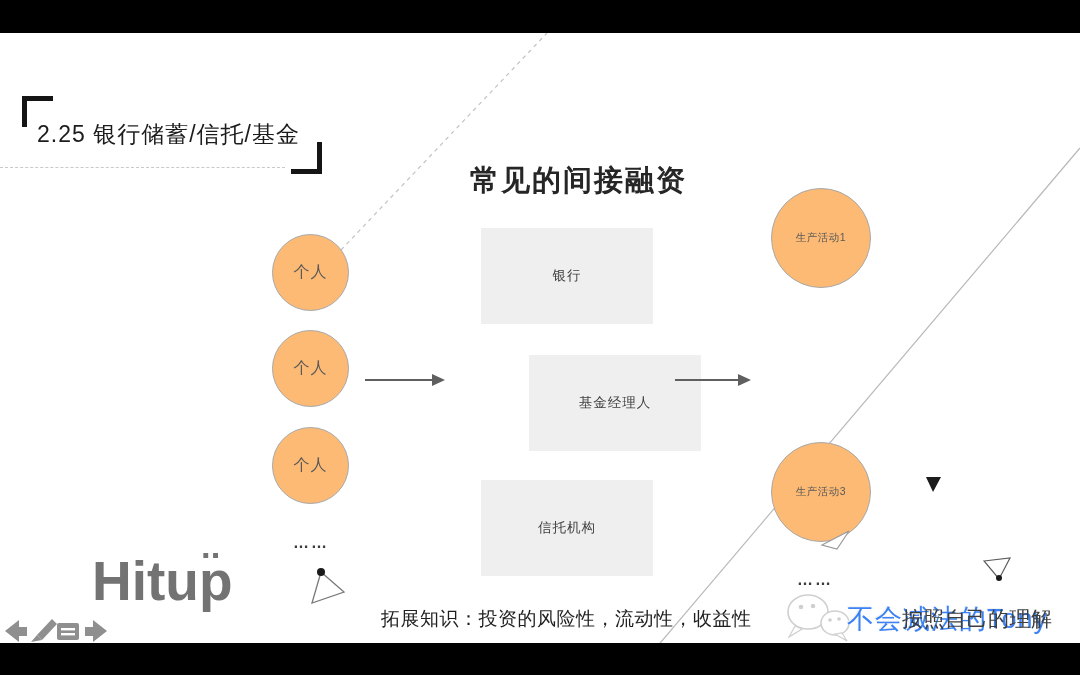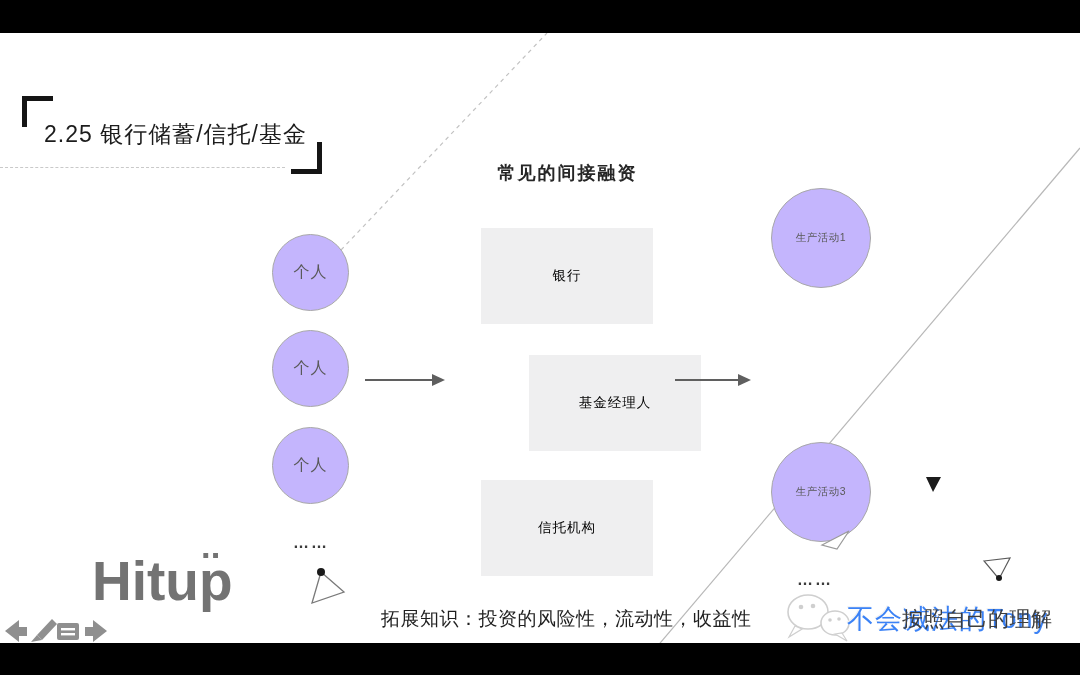--- a/index.html
+++ b/index.html
@@ -7,32 +7,32 @@
          font-family:"Liberation Sans","DejaVu Sans",sans-serif;}
   .slide{position:absolute;left:0;top:33px;width:1080px;height:610px;background:#fff;}
   .abs{position:absolute;}
   .letterbox{position:absolute;left:0;width:1080px;background:#000;z-index:9;}
   .bar-top{top:0;height:33px;}
   .bar-bottom{top:643px;height:32px;}
 
   
   .bracket-tl{left:22px;top:63px;width:26px;height:26px;border-top:5px solid #151515;border-left:5px solid #151515;z-index:4;}
   .bracket-br{left:291px;top:109px;width:26px;height:27px;border-bottom:5px solid #151515;border-right:5px solid #151515;z-index:4;}
-  .lesson-title{left:37px;top:86px;font-size:23px;color:#1c1c1c;letter-spacing:1px;z-index:4;white-space:nowrap;margin-left:7px;}
+  .lesson-title{left:37px;top:86px;font-size:23px;color:#1c1c1c;letter-spacing:1px;z-index:4;white-space:nowrap;}
   .dashed-underline{left:0;top:134px;width:285px;border-top:1px dashed #c9c9c9;z-index:3;}
-  .diagram-title{left:470px;top:128px;width:195px;text-align:center;font-size:18px;font-weight:600;
+  .diagram-title{left:470px;top:128px;width:195px;text-align:center;font-size:29px;font-weight:600;
                  color:#262626;letter-spacing:2px;z-index:4;white-space:nowrap;}
 
   
-  .circle{border:1px solid #a8a8a8;border-radius:50%;background:#c4b5fd;display:flex;align-items:center;
+  .circle{border:1px solid #a8a8a8;border-radius:50%;background:#fdba74;display:flex;align-items:center;
           justify-content:center;color:#595959;z-index:2;}
   .c-left{left:272px;width:75px;height:75px;font-size:16px;letter-spacing:1px;}
   .c-right{left:771px;width:98px;height:98px;font-size:10.5px;letter-spacing:0.5px;}
   .box{left:481px;width:172px;height:96px;background:#efeff0;display:flex;align-items:center;
-       justify-content:center;font-size:13.5px;color:#000000;letter-spacing:1px;z-index:2;}
+       justify-content:center;font-size:13.5px;color:#404040;letter-spacing:1px;z-index:2;}
   .ellipsis{font-size:16px;font-weight:bold;color:#3c3c3c;letter-spacing:2px;z-index:3;white-space:nowrap;}
 
   
   .footer-note{left:381px;top:573px;font-size:19px;color:#1f1f1f;letter-spacing:0.5px;z-index:4;white-space:nowrap;}
   .logo{left:48px;top:521px;font-size:55px;font-weight:800;color:#737373;z-index:4;line-height:1;white-space:nowrap;margin-left:44px;}
   .logo-umlaut{position:absolute;left:111px;top:-8px;font-size:46px;font-weight:800;letter-spacing:0;}
 
   
   .watermark-text{left:847px;top:568px;font-size:27px;color:#3b82f6;letter-spacing:1px;z-index:5;white-space:nowrap;
                   text-shadow:1px 1px 0 #ffffff,-1px -1px 0 #f2f2f2;}

